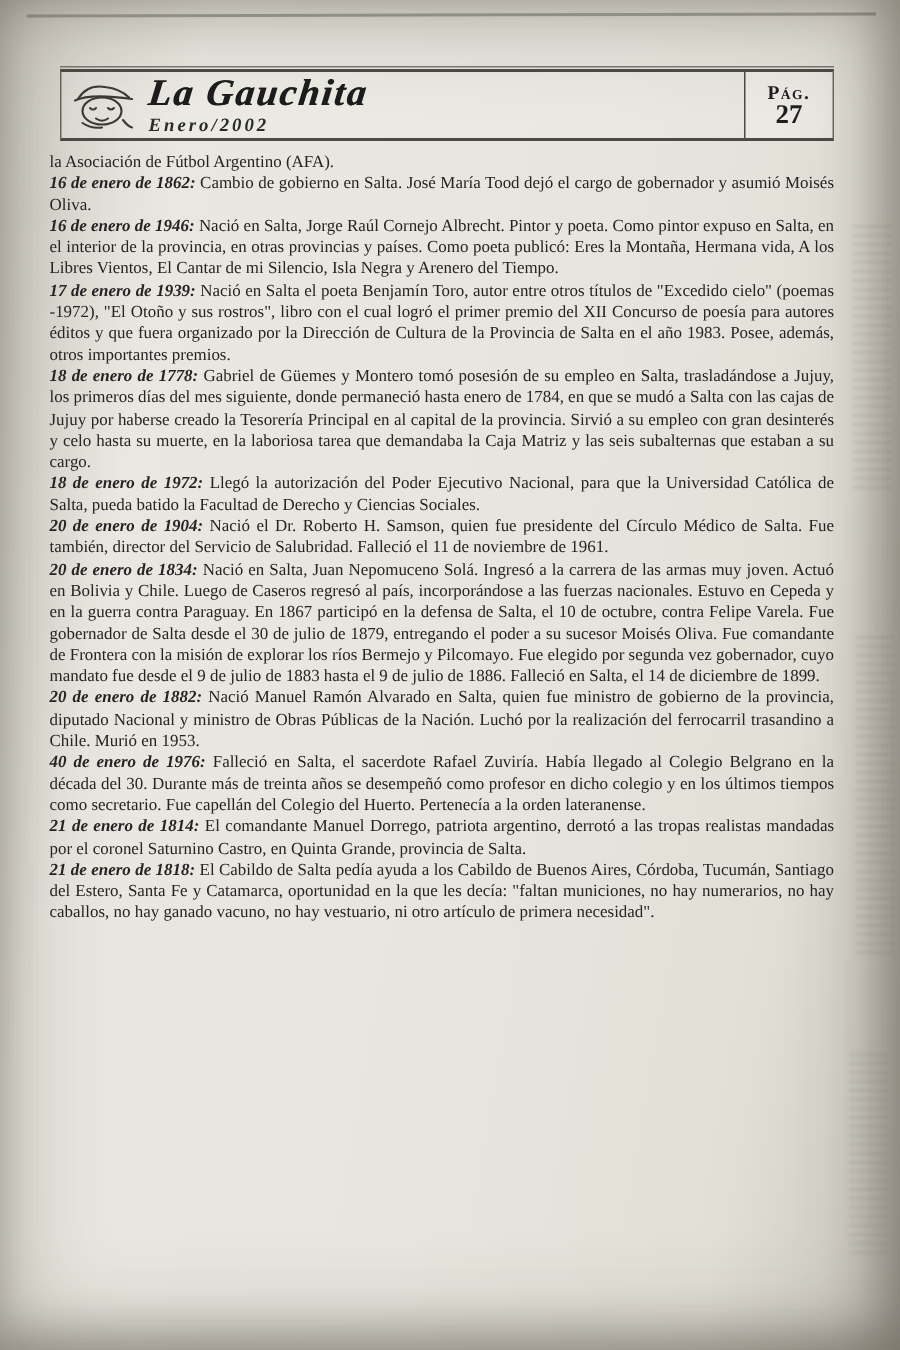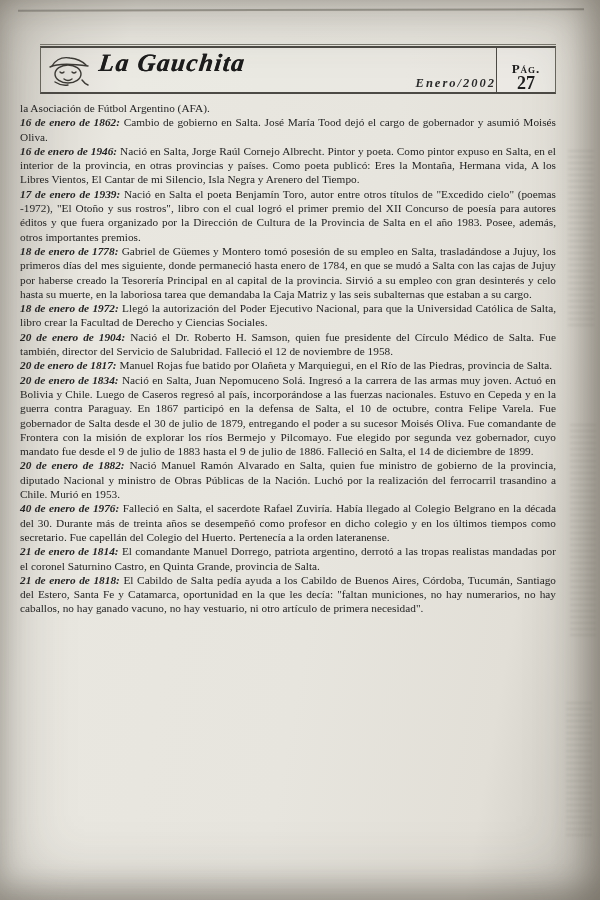--- a/index.html
+++ b/index.html
@@ -45,32 +45,32 @@
   }
   .logo{width:56px;display:flex;align-items:center;justify-content:center;}
   .title-block{flex:1;padding-left:2px;display:flex;flex-direction:column;justify-content:center;}
   .mag-title{
     font-style:italic;font-weight:bold;font-size:25px;line-height:25px;
     transform:skewX(-7deg);letter-spacing:1.5px;color:#1d1d1d;
     text-shadow:.4px 0 0 #1d1d1d;
   }
   .issue{
     font-style:italic;font-weight:bold;font-size:12.5px;letter-spacing:2px;
-    color:#2a2a2a;margin-top:1px;text-align:right;
+    color:#2a2a2a;margin-top:1px;
   }
   .pagebox{
     width:58px;border-left:1.5px solid #4c4a45;
-    display:flex;flex-direction:column;align-items:center;justify-content:flex-end;
+    display:flex;flex-direction:column;align-items:center;justify-content:center;
     background:rgba(255,255,255,.18);
   }
   .pag-label{font-variant:small-caps;font-weight:bold;font-size:13px;letter-spacing:1px;line-height:13px;color:#1f1f1f;}
   .pag-num{font-weight:bold;font-size:18px;line-height:17px;color:#1f1f1f;}
 
   .doc-body{
-    padding:3px 44px 0 20px;
+    padding:3px 44px 0 33px;
     font-size:11.3px;line-height:14.3px;
     text-align:justify;
   }
   .doc-body p{margin:0;}
   .entry .date{font-weight:bold;font-style:italic;}
 </style>
 </head>
 <body>
 
 <div class="page">
@@ -105,29 +105,28 @@
     <p class="intro">la Asociación de Fútbol Argentino (AFA).</p>
     <div id="entries">
   <p class="entry"><b class="date">16 de enero de 1862:</b><span class="txt"> Cambio de gobierno en Salta.  José María Tood dejó el cargo de gobernador y asumió Moisés Oliva.</span></p>
 
   <p class="entry"><b class="date">16 de enero de 1946:</b><span class="txt"> Nació en Salta, Jorge Raúl Cornejo Albrecht. Pintor y poeta. Como pintor expuso en Salta, en el interior de la provincia, en otras provincias y países. Como poeta publicó: Eres la Montaña, Hermana vida, A los Libres Vientos, El Cantar de mi Silencio, Isla Negra y Arenero del Tiempo.</span></p>
 
   <p class="entry"><b class="date">17 de enero de 1939:</b><span class="txt"> Nació en Salta el poeta Benjamín Toro, autor entre otros títulos de "Excedido cielo" (poemas -1972), "El Otoño y sus rostros", libro con el cual logró el primer premio del XII Concurso de poesía para autores éditos y que fuera organizado por la Dirección de Cultura de la Provincia de Salta en el año 1983. Posee, además, otros importantes premios.</span></p>
 
   <p class="entry"><b class="date">18 de enero de 1778:</b><span class="txt"> Gabriel de Güemes y Montero tomó posesión de su empleo en Salta, trasladándose a Jujuy, los primeros días del mes siguiente, donde permaneció hasta enero de 1784, en que se mudó a Salta con las cajas de Jujuy por haberse creado la Tesorería Principal en al capital de la provincia. Sirvió a su empleo con gran desinterés y celo hasta su muerte, en la laboriosa tarea que demandaba la Caja Matriz y las seis subalternas que estaban a su cargo.</span></p>
 
-  <p class="entry"><b class="date">18 de enero de 1972:</b><span class="txt"> Llegó la autorización del Poder Ejecutivo Nacional, para que la Universidad Católica de Salta, libro crear la Facultad de Derecho y Ciencias Sociales.</span></p>
+  <p class="entry"><b class="date">18 de enero de 1972:</b><span class="txt"> Llegó la autorización del Poder Ejecutivo Nacional, para que la Universidad Católica de Salta, pueda batido la Facultad de Derecho y Ciencias Sociales.</span></p>
 
 
 
-  <p class="entry"><b class="date">20 de enero de 1904:</b><span class="txt"> Nació el Dr. Roberto H. Samson, quien fue presidente del Círculo Médico de Salta. Fue también, director del Servicio de Salubridad. Falleció el 12 de noviembre de 1958.</span></p>
+  <p class="entry"><b class="date">20 de enero de 1904:</b><span class="txt"> Nació el Dr. Roberto H. Samson, quien fue presidente del Círculo Médico de Salta. Fue también, director del Servicio de Salubridad. Falleció el 11 de noviembre de 1961.</span></p>
 
 
 
-  <p class="entry"><b class="date">20 de enero de 1817:</b><span class="txt"> Manuel Rojas fue batido por Olañeta y Marquiegui, en el Río de las Piedras, provincia de Salta.</span></p>
 
   <p class="entry"><b class="date">20 de enero de 1834:</b><span class="txt"> Nació en Salta, Juan Nepomuceno Solá. Ingresó a la carrera de las armas muy joven. Actuó en Bolivia y Chile. Luego de Caseros regresó al país, incorporándose a las fuerzas nacionales. Estuvo en Cepeda y en la guerra contra Paraguay. En 1867 participó en la defensa de Salta, el 10 de octubre, contra Felipe Varela. Fue gobernador de Salta desde el 30 de julio de 1879, entregando el poder a su sucesor Moisés Oliva. Fue comandante de Frontera con la misión de explorar los ríos Bermejo y Pilcomayo. Fue elegido por segunda vez gobernador, cuyo mandato fue desde el 9 de julio de 1883 hasta el 9 de julio de 1886. Falleció en Salta, el 14 de diciembre de 1899.</span></p>
 
   <p class="entry"><b class="date">20 de enero de 1882:</b><span class="txt"> Nació Manuel Ramón Alvarado en Salta, quien fue ministro de gobierno de la provincia, diputado Nacional y ministro de Obras Públicas de la Nación. Luchó por la realización del ferrocarril trasandino a Chile. Murió en 1953.</span></p>
 
   <p class="entry"><b class="date">40 de enero de 1976:</b><span class="txt"> Falleció en Salta, el sacerdote Rafael Zuviría. Había llegado al Colegio Belgrano en la década del 30. Durante más de treinta años se desempeñó como profesor en dicho colegio y en los últimos tiempos como secretario. Fue capellán del Colegio del Huerto. Pertenecía a la orden lateranense.</span></p>
 
   <p class="entry"><b class="date">21 de enero de 1814:</b><span class="txt"> El comandante Manuel Dorrego, patriota argentino, derrotó a las tropas realistas mandadas por el coronel Saturnino Castro, en Quinta Grande, provincia de Salta.</span></p>
 
   <p class="entry"><b class="date">21 de enero de 1818:</b><span class="txt"> El Cabildo de Salta pedía ayuda a los Cabildo de Buenos Aires, Córdoba, Tucumán, Santiago del Estero, Santa Fe y Catamarca, oportunidad en la que les decía: "faltan municiones, no hay numerarios, no hay caballos, no hay ganado vacuno, no hay vestuario, ni otro artículo de primera necesidad".</span></p>

